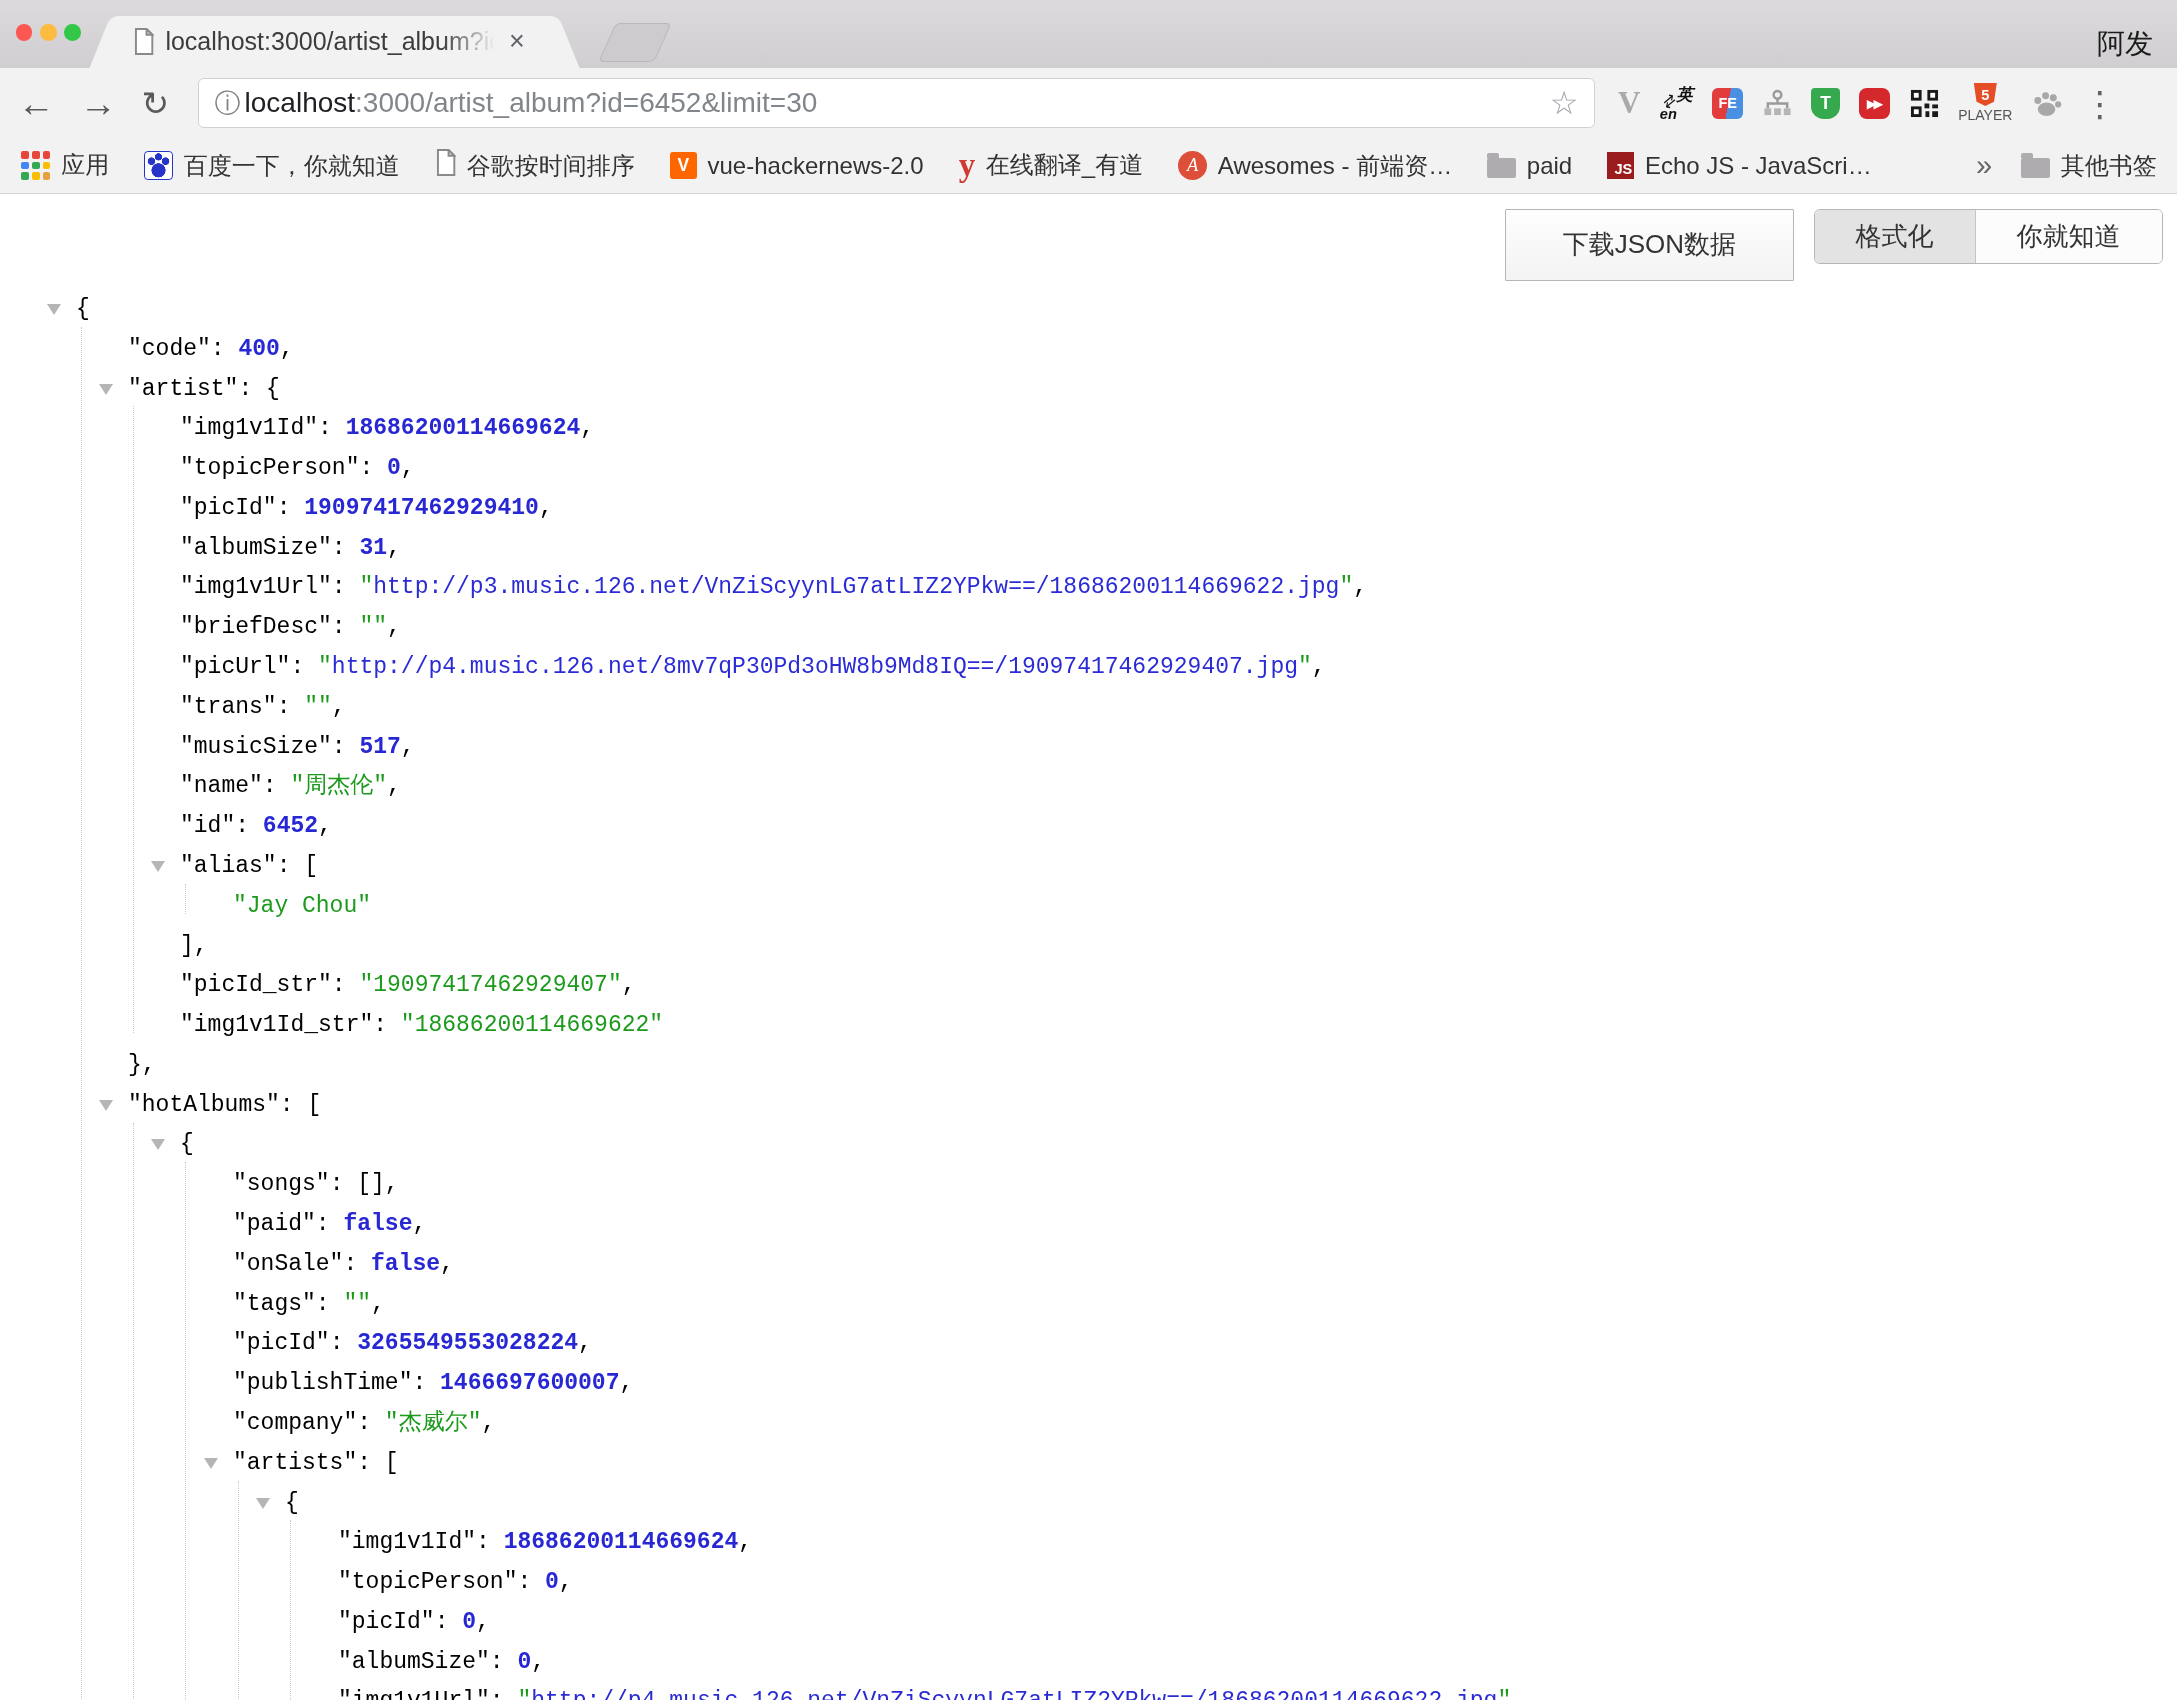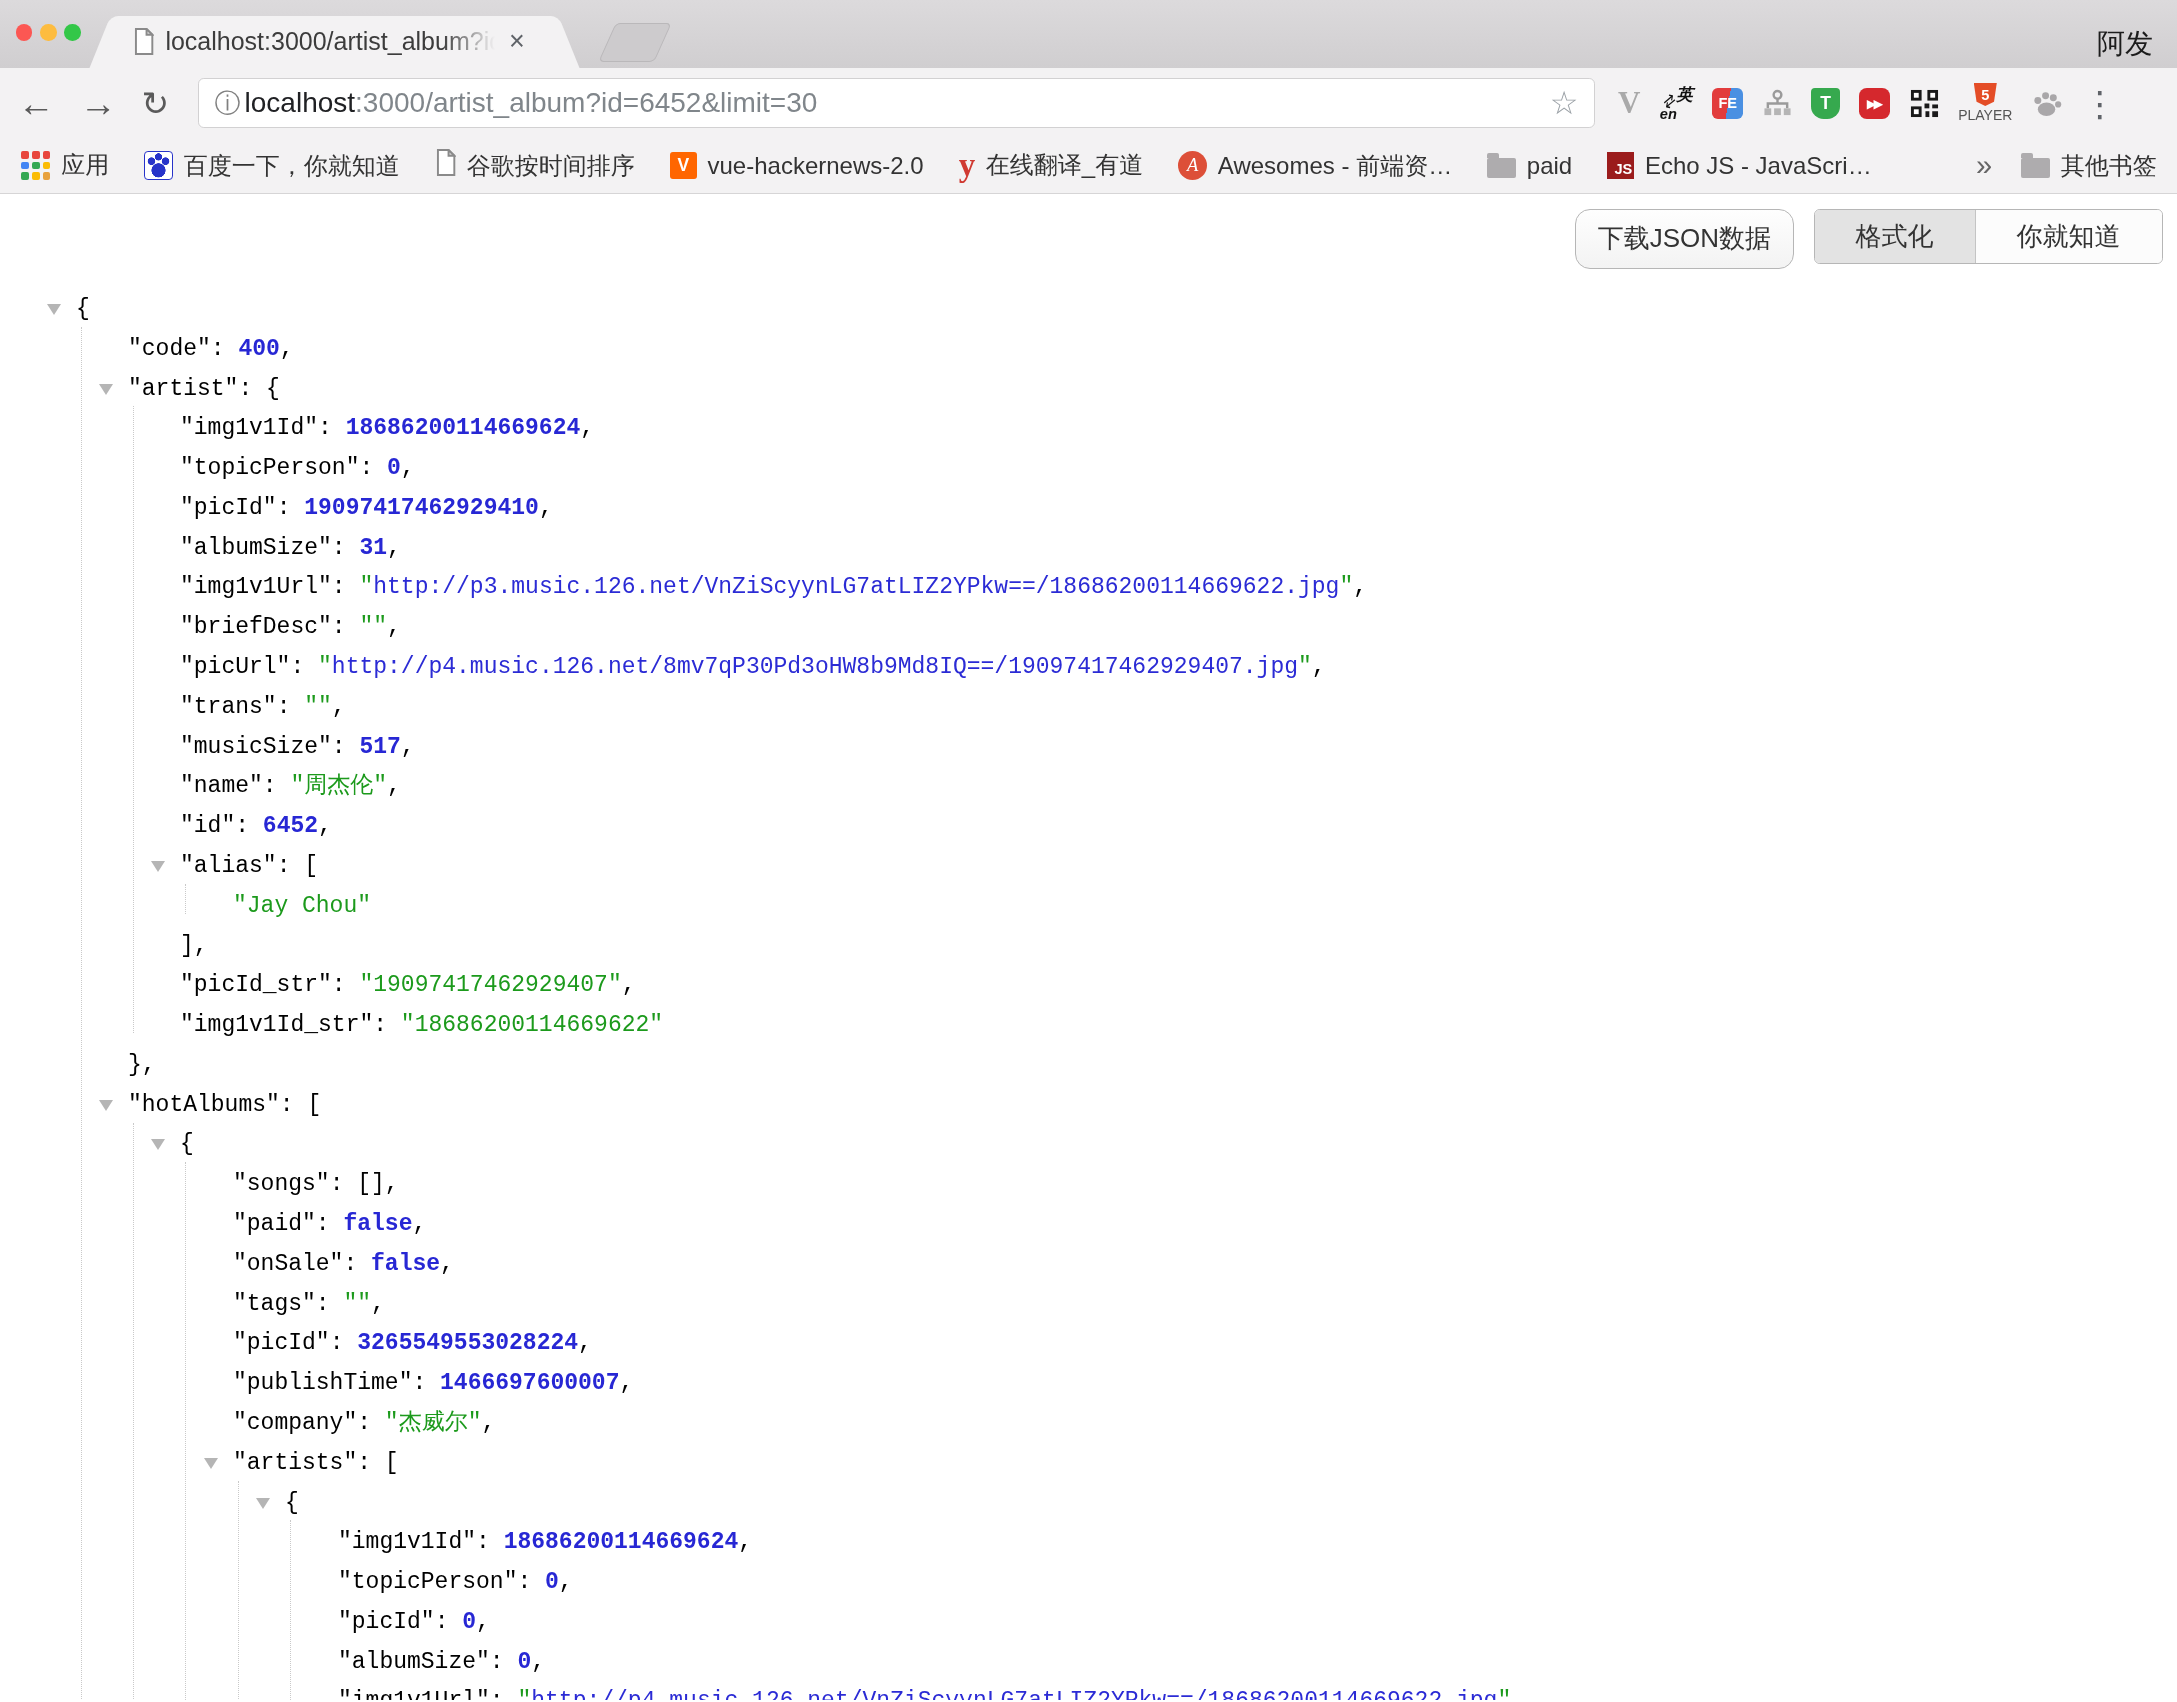--- a/index.html
+++ b/index.html
@@ -73,22 +73,22 @@
   .folder-icon{width:29px;height:19.4px;background:#aeacae;border-radius:1.9px;position:relative;margin-top:4.9px}
   .folder-icon::before{content:"";position:absolute;top:-4.9px;left:0;width:11.6px;height:4.9px;background:#aeacae;border-radius:1.9px 1.9px 0 0}
   .echojs-icon{width:27px;height:27px;background:#9b1c1c;color:#fff;font-weight:bold;font-size:14.6px;
       display:flex;align-items:flex-end;justify-content:flex-end;padding:1.9px}
   .bm-spacer{flex:1}
   .overflow{font-size:29px;color:#666;margin-right:29px}
 
   
   .page{position:relative;height:1506px;background:#fff;overflow:hidden}
   .actions{position:absolute;top:14.6px;right:15.5px;display:flex;gap:19.4px}
-  .btn{height:60px;padding:0 22px;font-size:26px;color:#333;background:linear-gradient(#fefefe,#f3f3f3);
-      border:1.9px solid #b6b6b6;border-radius:15px;display:flex;align-items:center}
+  .btn{height:72px;padding:0 57px;font-size:26px;color:#333;background:linear-gradient(#fefefe,#f3f3f3);
+      border:1.9px solid #b6b6b6;border-radius:1px;display:flex;align-items:center}
   .btn-group{display:flex;height:55px;border:1.9px solid #b6b6b6;border-radius:5.8px;overflow:hidden}
   .seg{padding:0 41px;font-size:26px;color:#333;display:flex;align-items:center;background:#fcfcfc}
   .seg.active{background:#e3e3e3;border-right:1.9px solid #c4c4c4}
 
   
   #json-tree{position:absolute;top:95px;left:0;right:0;bottom:0;
       font-family:"Liberation Mono","DejaVu Sans Mono",monospace;font-size:23px}
   .jrow{position:absolute;left:0;right:0;height:40px;line-height:40px;white-space:pre}
   .tri{position:absolute;top:14.6px;width:0;height:0;border-left:7.8px solid transparent;
       border-right:7.8px solid transparent;border-top:11.6px solid #b5b5b5}

